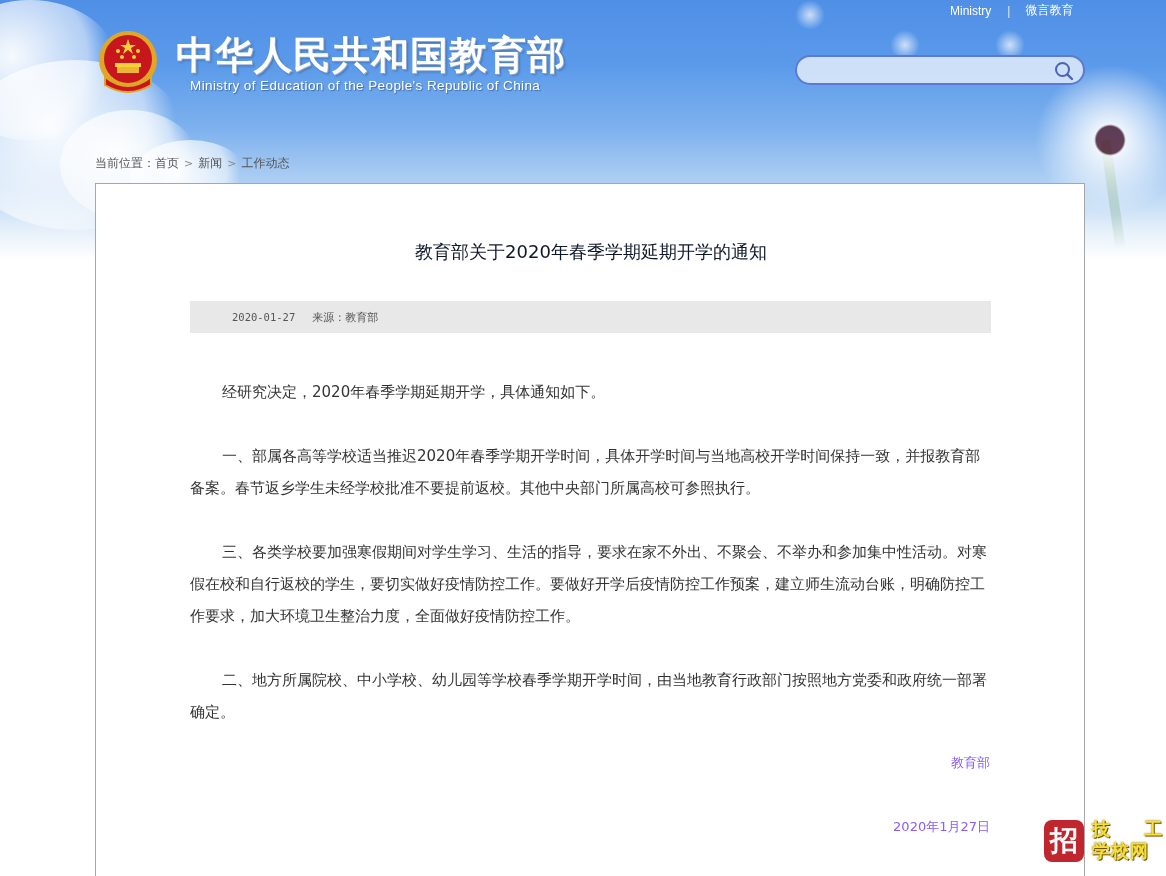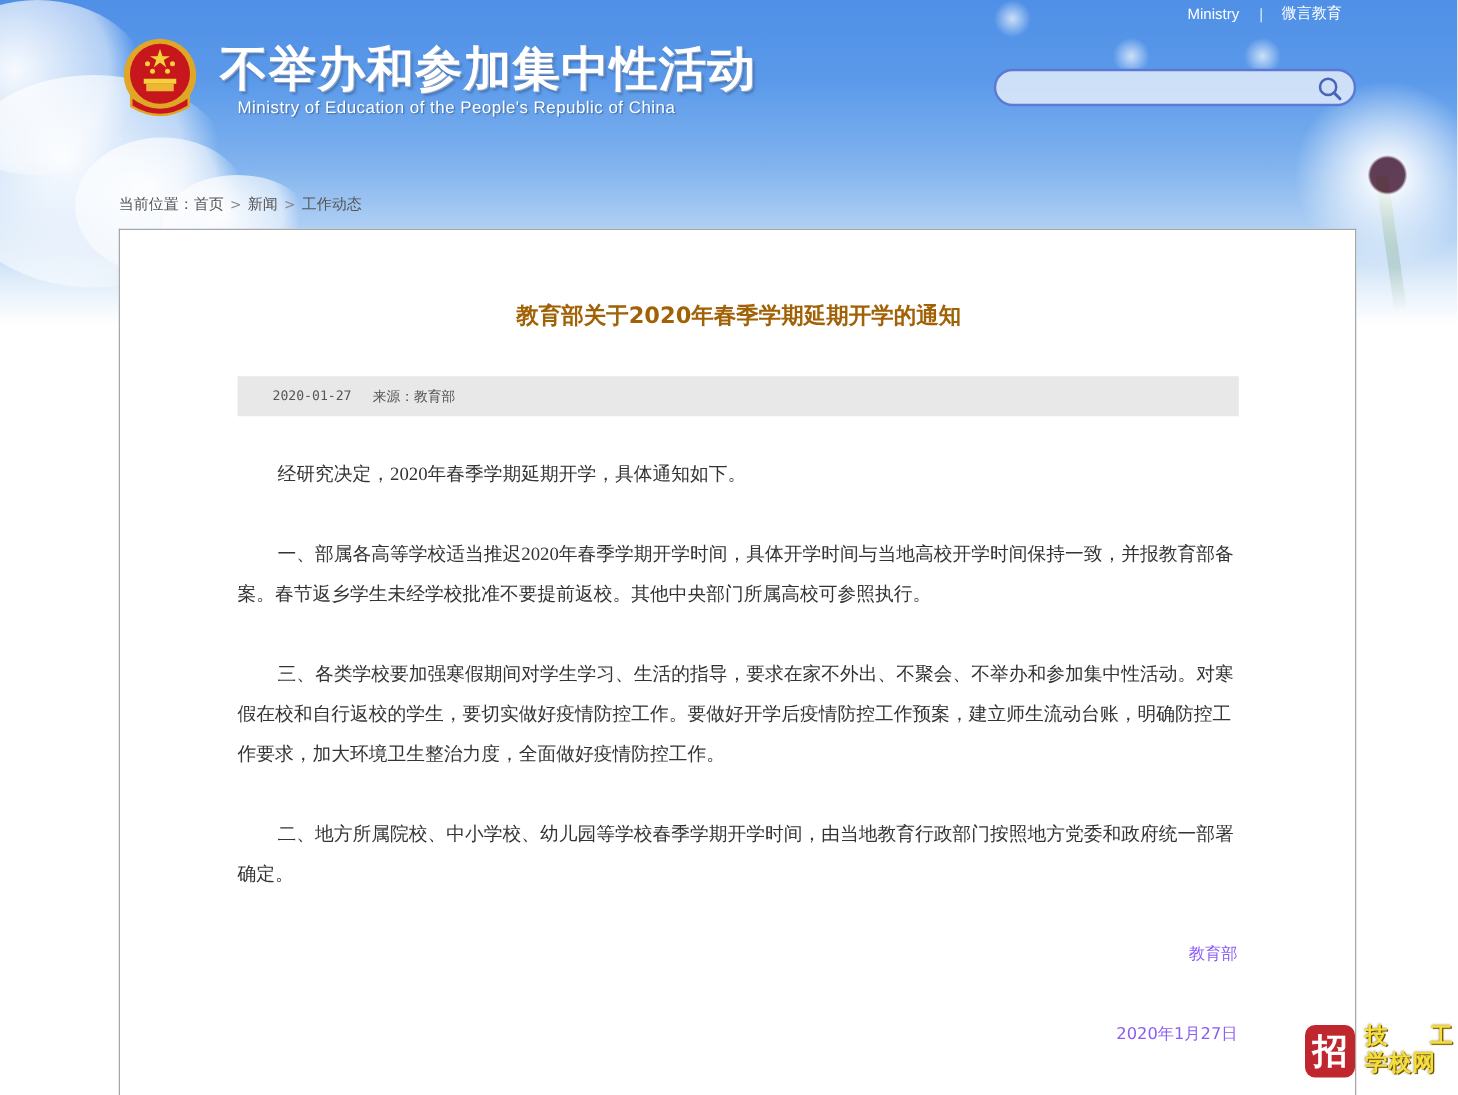--- a/index.html
+++ b/index.html
@@ -31,26 +31,26 @@
       border: 2px solid #5c7ad3; background: rgba(218,232,250,0.9); }
     .search input { position: absolute; left: 12px; top: 4px; width: 240px; height: 18px; border: none; background: transparent; outline: none; font-size: 12px; color: #333; }
     .search-btn { position: absolute; right: 8px; top: 3px; width: 22px; height: 22px; cursor: pointer; }
 
     .breadcrumb { position: absolute; left: 95px; top: 155px; font-size: 12px; color: #555; display: flex; align-items: center; white-space: nowrap; }
     .breadcrumb a { color: #555; text-decoration: none; }
     .breadcrumb .chev { color: #888; margin: 0 5px; font-size: 11px; }
 
     .content-box { position: absolute; left: 95px; top: 183px; width: 990px; height: 720px; background: #ffffff; border: 1px solid #a7a7a7; border-bottom: none; }
 
-    .article-title { position: absolute; left: 0; top: 56px; width: 990px; text-align: center; font-size: 18px; font-weight: bold; color: #a16207; }
+    .article-title { position: absolute; left: 0; top: 56px; width: 990px; text-align: center; font-size: 18px; font-weight: normal; color: #0f172a; }
 
-    .meta-bar { position: absolute; left: 94px; top: 117px; width: 801px; height: 32px; background: #e8e8e8; display: flex; align-items: center; padding-left: 28px; font-size: 11px; color: #555; }
+    .meta-bar { position: absolute; left: 94px; top: 117px; width: 801px; height: 32px; background: #e8e8e8; display: flex; align-items: center; padding-left: 42px; font-size: 11px; color: #555; }
     .meta-bar .date { font-family: "DejaVu Sans Mono", monospace; font-size: 10.5px; margin-right: 17px; }
 
-    .body-text { position: absolute; left: 94px; top: 180px; width: 801px; font-size: 15px; color: #333333; line-height: 32px; font-family: Liberation Serif, serif; }
+    .body-text { position: absolute; left: 94px; top: 192px; width: 801px; font-size: 15px; color: #333333; line-height: 32px; }
     .body-text p { text-indent: 32px; margin-bottom: 32px; }
     .sign { position: absolute; right: 94px; font-size: 13px; color: #8b5cf6; text-align: right; }
 
     .watermark { position: absolute; left: 1044px; top: 818px; width: 118px; height: 48px; }
     .wm-zhao { position: absolute; left: 0; top: 2px; width: 40px; height: 42px; background: #c0262d; border-radius: 8px; color: #fff; font-weight: bold; font-size: 28px; display: flex; align-items: center; justify-content: center; }
     .wm-text { position: absolute; left: 48px; top: 0; font-size: 18px; font-weight: bold; color: #f5e03a; line-height: 22px; text-shadow: 0 0 2px #7a5b00, 1px 1px 0 #6b4e00; letter-spacing: 1px; white-space: nowrap; }
   </style>
 </head>
 <body>
 
@@ -72,21 +72,21 @@
   <polygon points="31,10 33,16 39,16 34,19 36,25 31,21 26,25 28,19 23,16 29,16" fill="#f6d23a"></polygon>
   <circle cx="21" cy="22" r="2" fill="#f6d23a"></circle>
   <circle cx="41" cy="22" r="2" fill="#f6d23a"></circle>
   <circle cx="25" cy="28" r="2" fill="#f6d23a"></circle>
   <circle cx="37" cy="28" r="2" fill="#f6d23a"></circle>
   <rect x="18" y="34" width="26" height="4" fill="#f6d23a"></rect>
   <rect x="20" y="38" width="22" height="6" fill="#f6d23a" opacity="0.85"></rect>
   <path d="M8 48 Q31 66 54 48 L54 56 Q31 70 8 56 Z" fill="#c8161d" stroke="#e0a726" stroke-width="2"></path>
 </svg>
 
-<div class="site-title">不举办和参加集中性活动</div>
+<div class="site-title">中华人民共和国教育部</div>
 <div class="site-subtitle">Ministry of Education of the People's Republic of China</div>
 
 <div class="top-links">
   <a href="#">Ministry</a>
   <span class="sep">|</span>
   <a href="#">微言教育</a>
 </div>
 
 <div class="search">
   <input type="text" placeholder="" style="">

